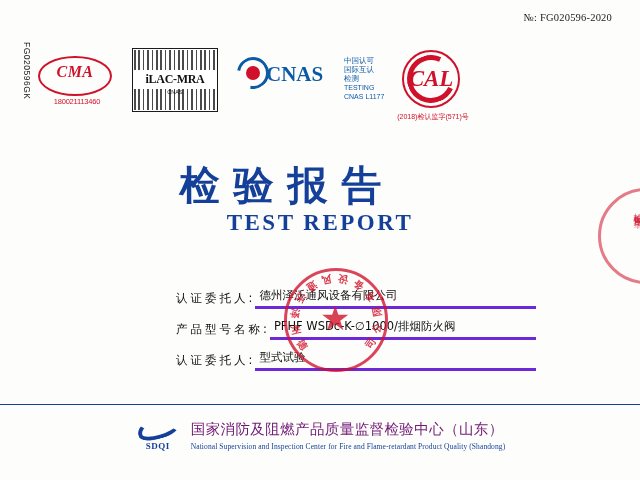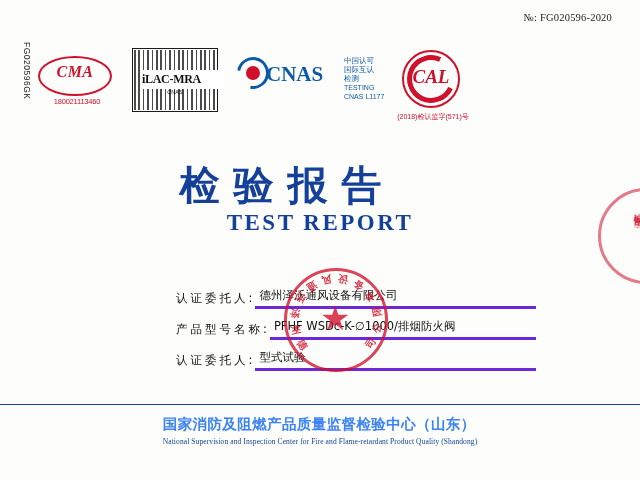--- a/index.html
+++ b/index.html
@@ -122,22 +122,21 @@
   }
   .ilac-center {
     position: absolute;
     left: 2px;
     top: 22px;
     width: 82px;
     height: 19px;
     background: #fff;
     display: flex;
     align-items: center;
-    justify-content: flex-start;
-    margin-left: 8px;
+    justify-content: center;
   }
   .ilac-center span {
     font-size: 12px;
     font-weight: bold;
     color: #111;
     font-family: "Liberation Serif", serif;
     letter-spacing: -0.3px;
   }
   .ilac-sub {
     position: absolute;
@@ -229,21 +228,21 @@
     border-radius: 50%;
     box-sizing: border-box;
     border-right-color: transparent;
     transform: rotate(-20deg);
   }
   .ccc-letters {
     position: absolute;
     left: 0; top: 16px;
     width: 58px;
     text-align: center;
-    font-size: 19px;
+    font-size: 23px;
     font-weight: bold;
     font-style: italic;
     color: #d0112b;
     font-family: "Liberation Serif", serif;
   }
   .ccc-caption {
     position: absolute;
     left: -22px;
     top: 62px;
     width: 106px;
@@ -419,22 +418,22 @@
     font-family: "Liberation Serif", serif;
     letter-spacing: 0.5px;
   }
   .footer-texts {
     display: flex;
     flex-direction: column;
     justify-content: center;
   }
   .footer-cn {
     font-size: 14.5px;
-    font-weight: bold;
-    color: #3b82f6;
+    font-weight: normal;
+    color: #701a75;
     letter-spacing: 0.4px;
     font-family: "DejaVu Sans", sans-serif;
   }
   .footer-en {
     font-size: 7.5px;
     color: #14409a;
     letter-spacing: 0.1px;
     margin-top: 3px;
     font-family: "Liberation Serif", serif;
   }
@@ -532,20 +531,24 @@
         <span style="transform: rotate(34.0909deg) translate(0px, -40px) rotate(180deg) translate(-4px, -5px);">备</span>
         <span style="transform: rotate(56.8182deg) translate(0px, -40px) rotate(180deg) translate(-4px, -5px);">有</span>
         <span style="transform: rotate(79.5455deg) translate(0px, -40px) rotate(180deg) translate(-4px, -5px);">限</span>
         <span style="transform: rotate(102.273deg) translate(0px, -40px) rotate(180deg) translate(-4px, -5px);">公</span>
         <span style="transform: rotate(125deg) translate(0px, -40px) rotate(180deg) translate(-4px, -5px);">司</span>
       </div>
   </div>
 
   <div class="footer">
     <div class="footer-inner">
+      <div class="sdqi-logo">
+        <div class="sdqi-swoosh"></div>
+        <div class="sdqi-text">SDQI</div>
+      </div>
       <div class="footer-texts">
         <div class="footer-cn">国家消防及阻燃产品质量监督检验中心（山东）</div>
         <div class="footer-en">National Supervision and Inspection Center for Fire and Flame-retardant Product Quality (Shandong)</div>
       </div>
     </div>
   </div>
 
 </div>
 
 </body></html>

